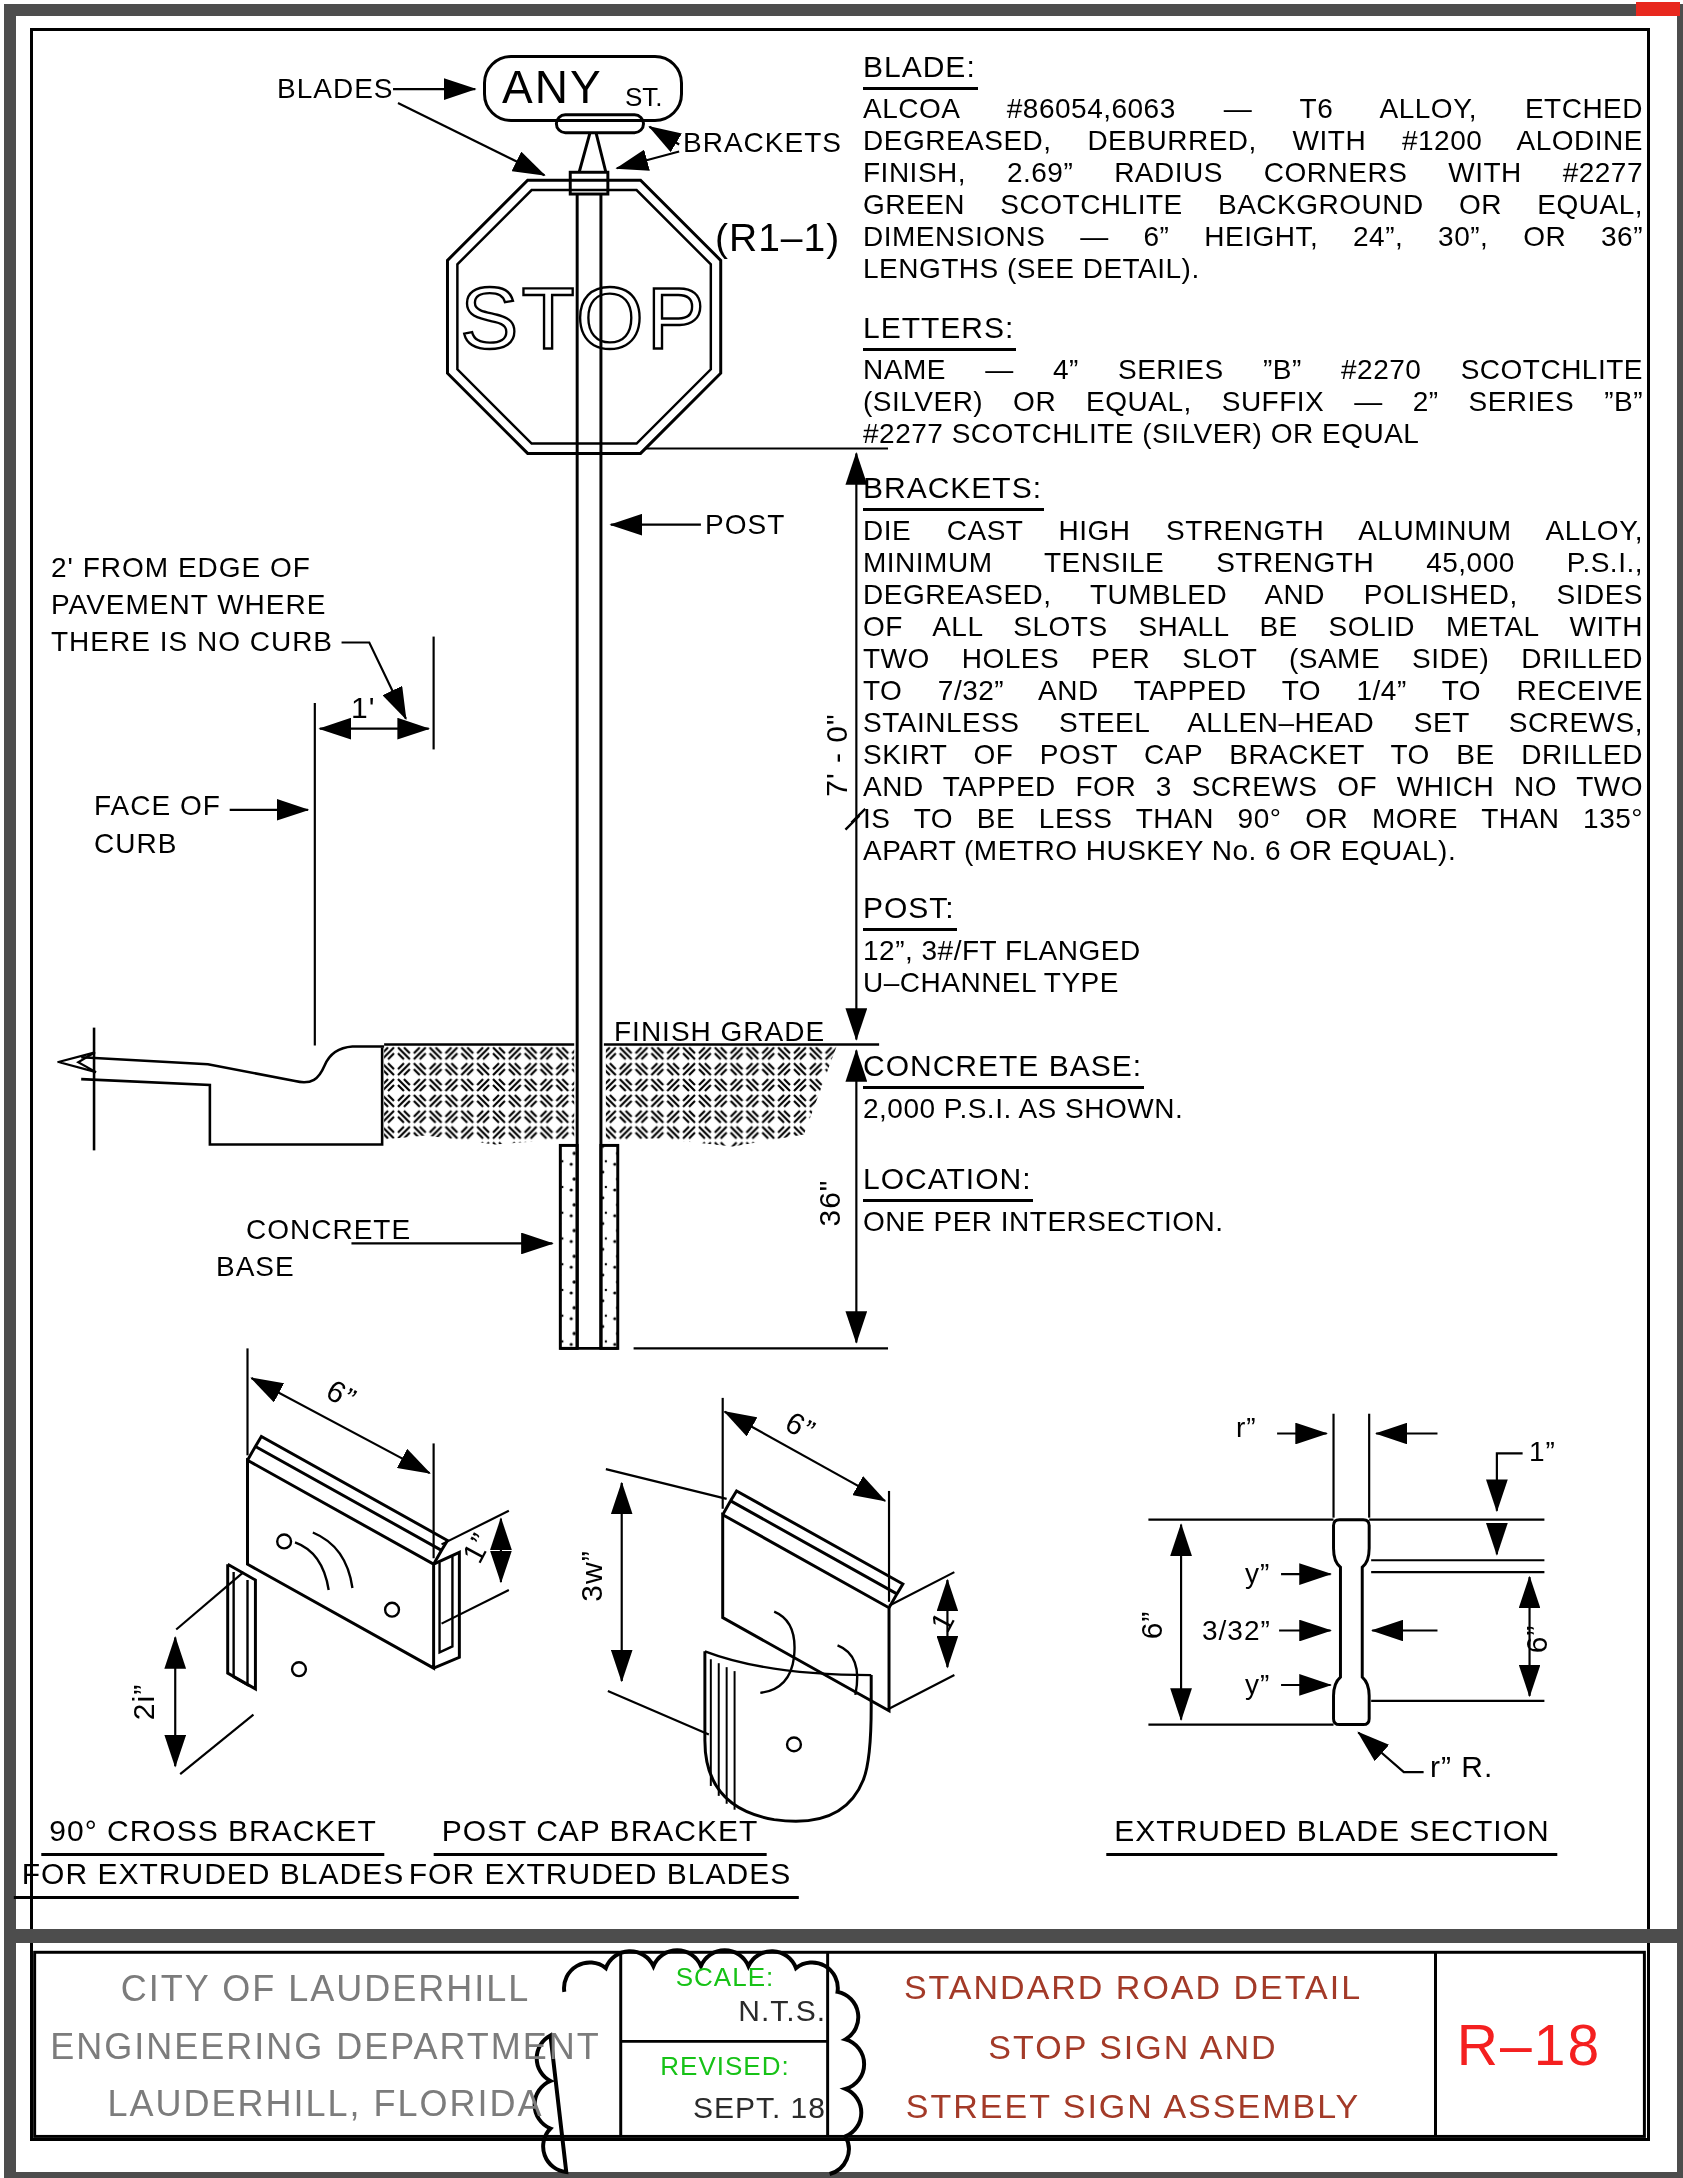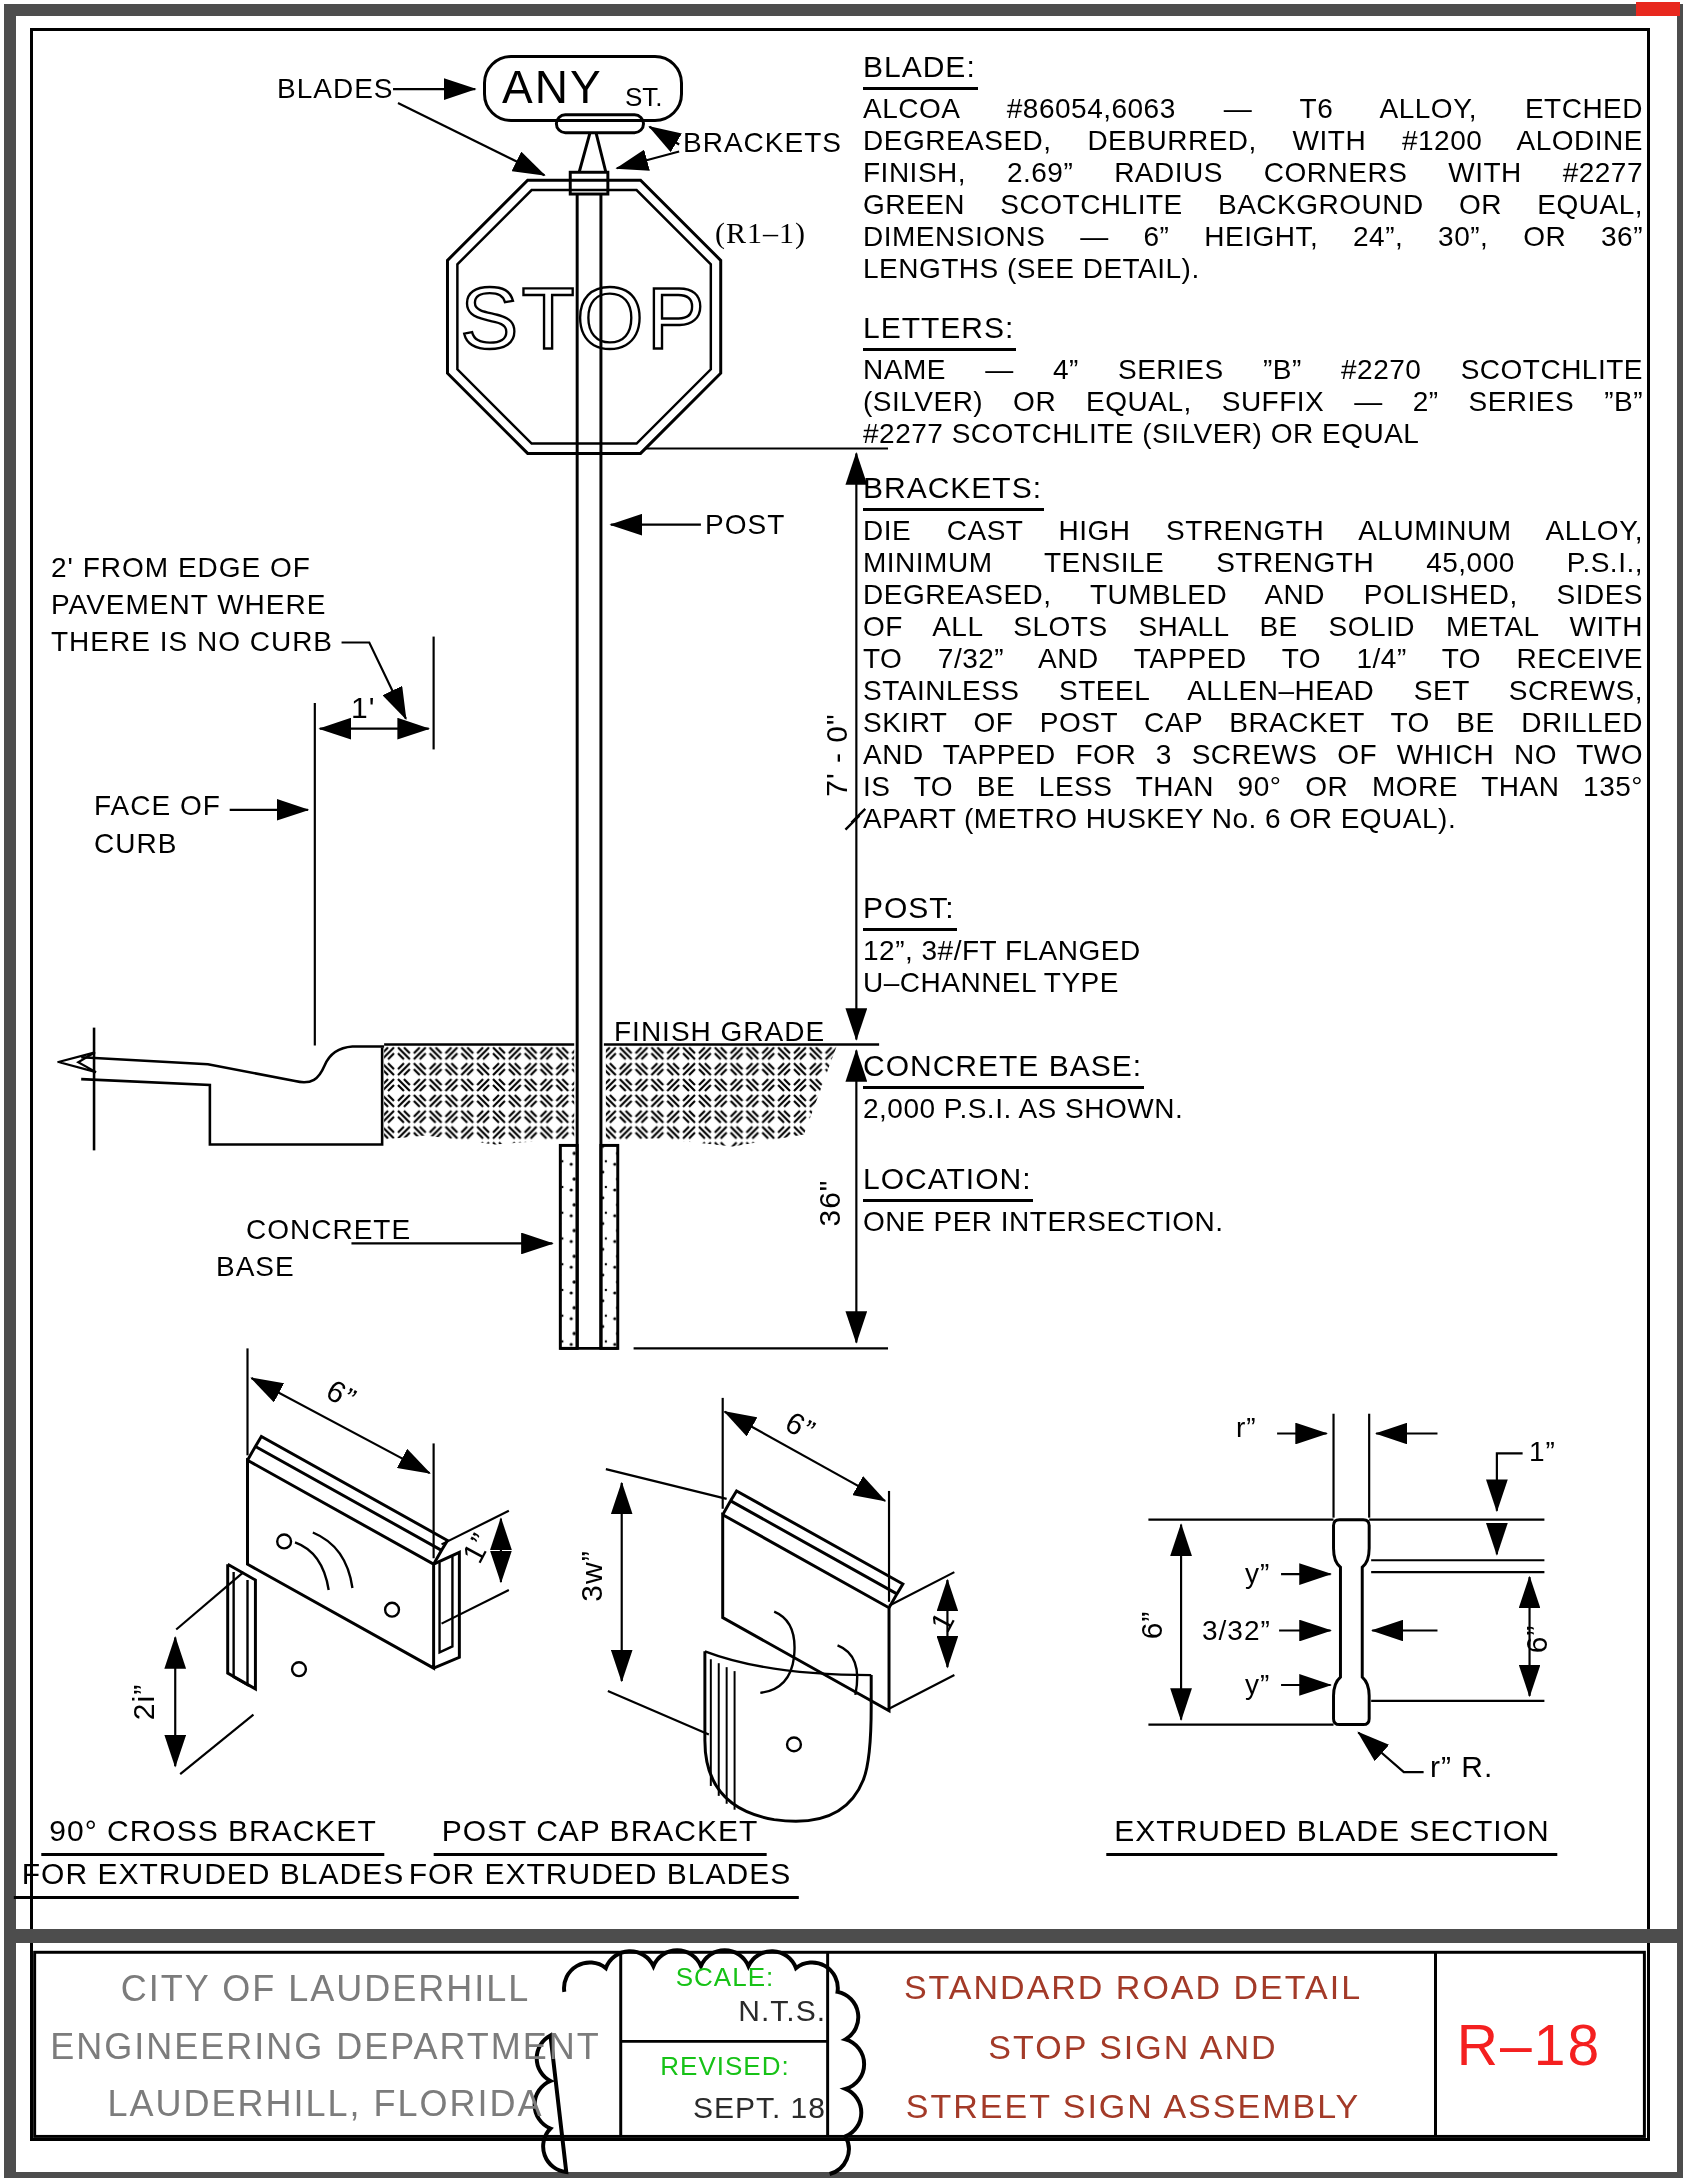--- a/index.html
+++ b/index.html
@@ -219,21 +219,21 @@
       A26,26 0 0 1 612,1988 A26,26 0 0 1 660,1986 A26,26 0 0 1 708,1986
       A26,26 0 0 1 756,1986 A26,26 0 0 1 804,1988 A26,26 0 0 1 846,2012
       A26,26 0 0 1 854,2060 A26,26 0 0 1 854,2110 A26,26 0 0 1 854,2158
       A26,26 0 0 1 838,2196
       M572,2194
       A26,26 0 0 1 556,2150 A26,26 0 0 1 556,2102 A26,26 0 0 1 556,2056 Z"></path>
   </svg>
 
   <div class="lbl" style="left:277px;top:73px;">BLADES</div>
   <div class="lbl" style="left:683px;top:127px;">BRACKETS</div>
-  <div class="lbl" style="left:715px;top:216px;font-size:30px;font-family:Liberation Serif, serif;">(R1–1)</div>
+  <div class="lbl" style="left:715px;top:216px;font-size:39px;">(R1–1)</div>
 
   <div class="abs" style="left:483px;top:55px;width:194px;height:61px;border:3px solid #000;border-radius:28px;">
     <span style="position:absolute;left:16px;top:2px;font-size:46px;letter-spacing:2px;">ANY</span>
     <span style="position:absolute;left:139px;top:24px;font-size:26px;">ST.</span>
   </div>
 
   <div class="lbl" style="left:705px;top:509px;">POST</div>
   <div class="lbl" style="left:51px;top:552px;">2' FROM EDGE OF</div>
   <div class="lbl" style="left:51px;top:589px;">PAVEMENT WHERE</div>
   <div class="lbl" style="left:51px;top:626px;">THERE IS NO CURB</div>
@@ -262,20 +262,21 @@
     <div class="j">(SILVER) OR EQUAL, SUFFIX — 2” SERIES ”B”</div>
     <div>#2277 SCOTCHLITE (SILVER) OR EQUAL</div>
   </div>
 
   <div class="note-h" style="left:863px;top:471px;">BRACKETS:</div>
   <div class="note-b" style="top:515px;">
     <div class="j">DIE CAST HIGH STRENGTH ALUMINUM ALLOY,</div>
     <div class="j">MINIMUM TENSILE STRENGTH 45,000  P.S.I.,</div>
     <div class="j">DEGREASED, TUMBLED AND POLISHED, SIDES</div>
     <div class="j">OF ALL SLOTS SHALL BE SOLID METAL WITH</div>
+    <div class="j">TWO HOLES PER SLOT (SAME SIDE) DRILLED</div>
     <div class="j">TO 7/32” AND TAPPED TO 1/4” TO RECEIVE</div>
     <div class="j">STAINLESS STEEL ALLEN–HEAD SET SCREWS,</div>
     <div class="j">SKIRT OF POST CAP BRACKET TO BE DRILLED</div>
     <div class="j">AND TAPPED FOR 3 SCREWS OF WHICH NO TWO</div>
     <div class="j">IS TO BE LESS THAN 90° OR MORE THAN 135°</div>
     <div>APART (METRO HUSKEY No. 6 OR EQUAL).</div>
   </div>
 
   <div class="note-h" style="left:863px;top:891px;">POST:</div>
   <div class="note-b" style="top:935px;">

